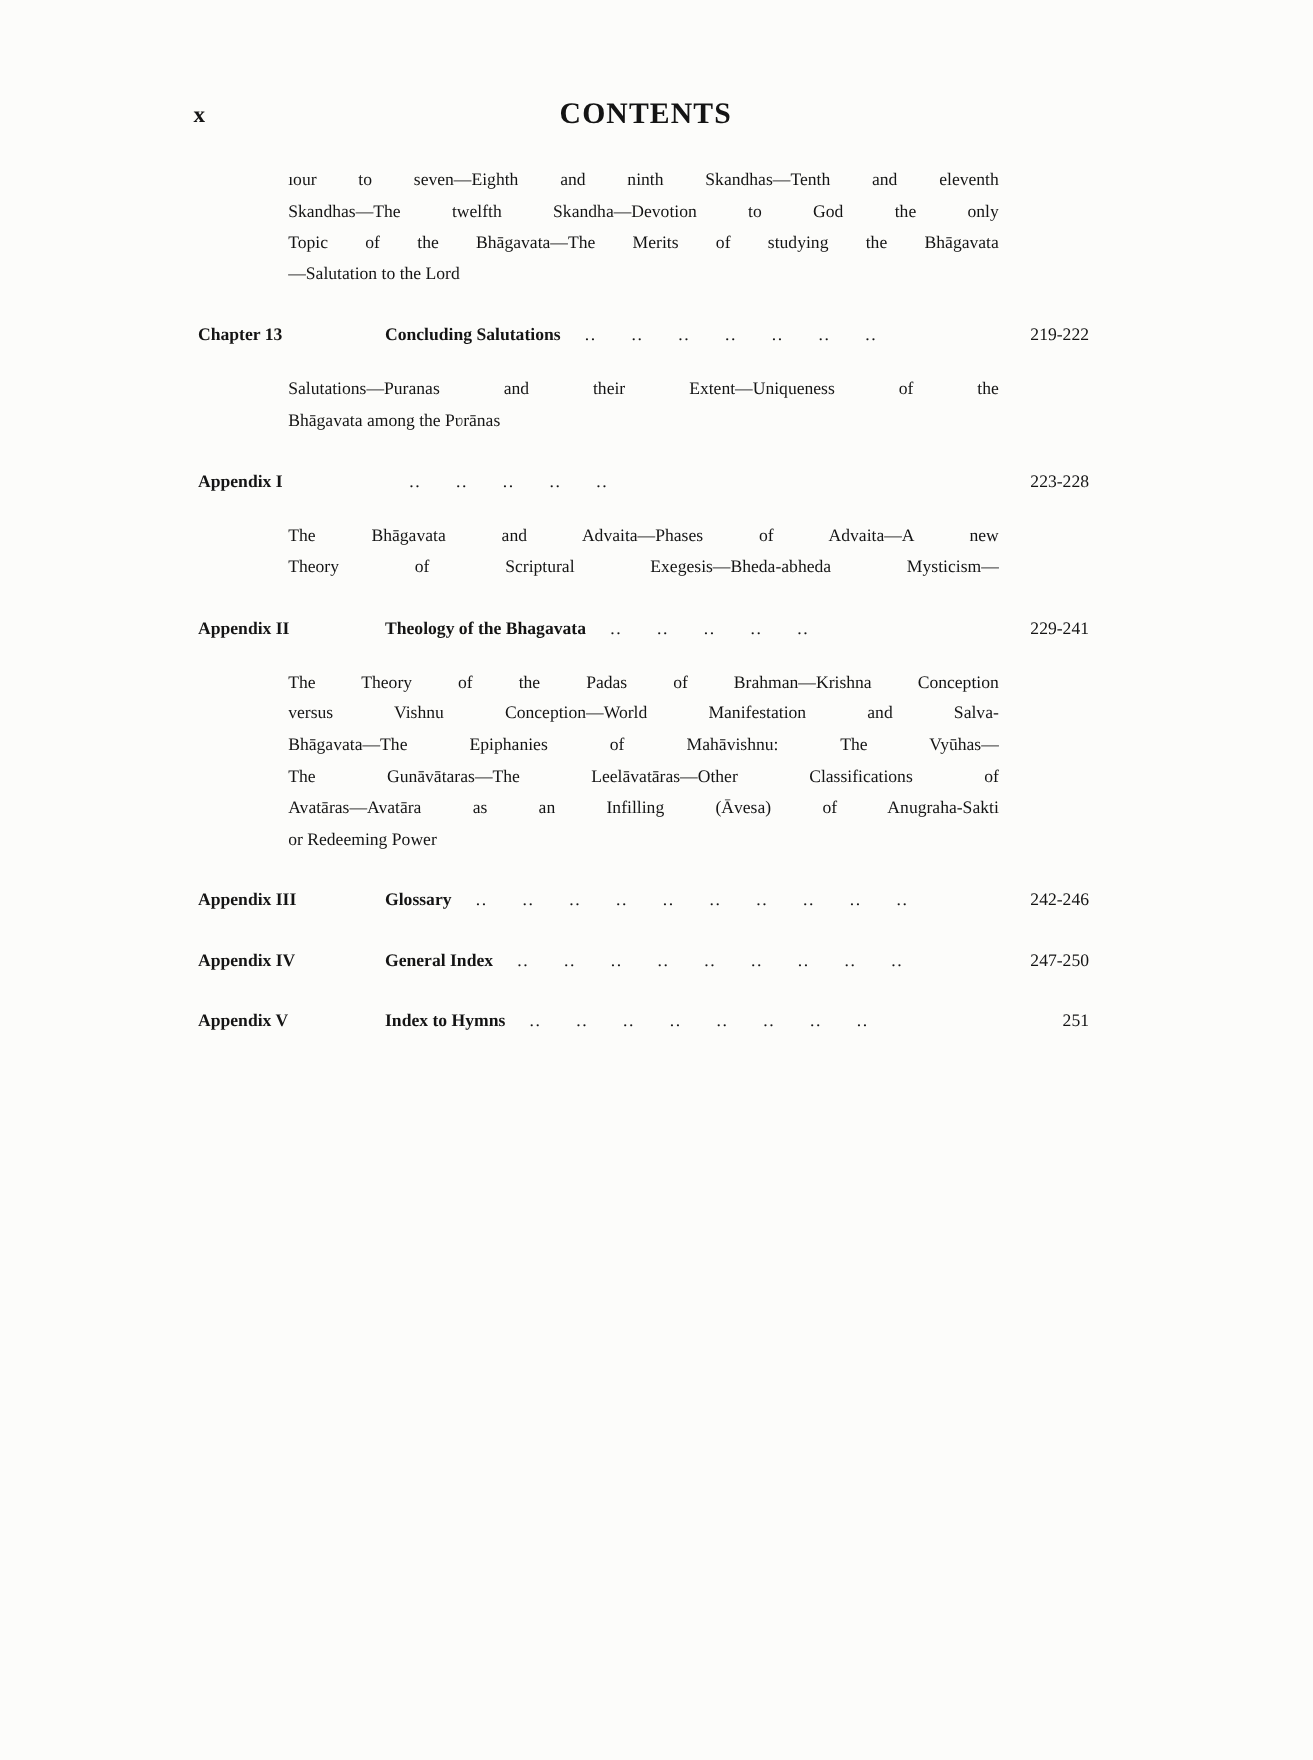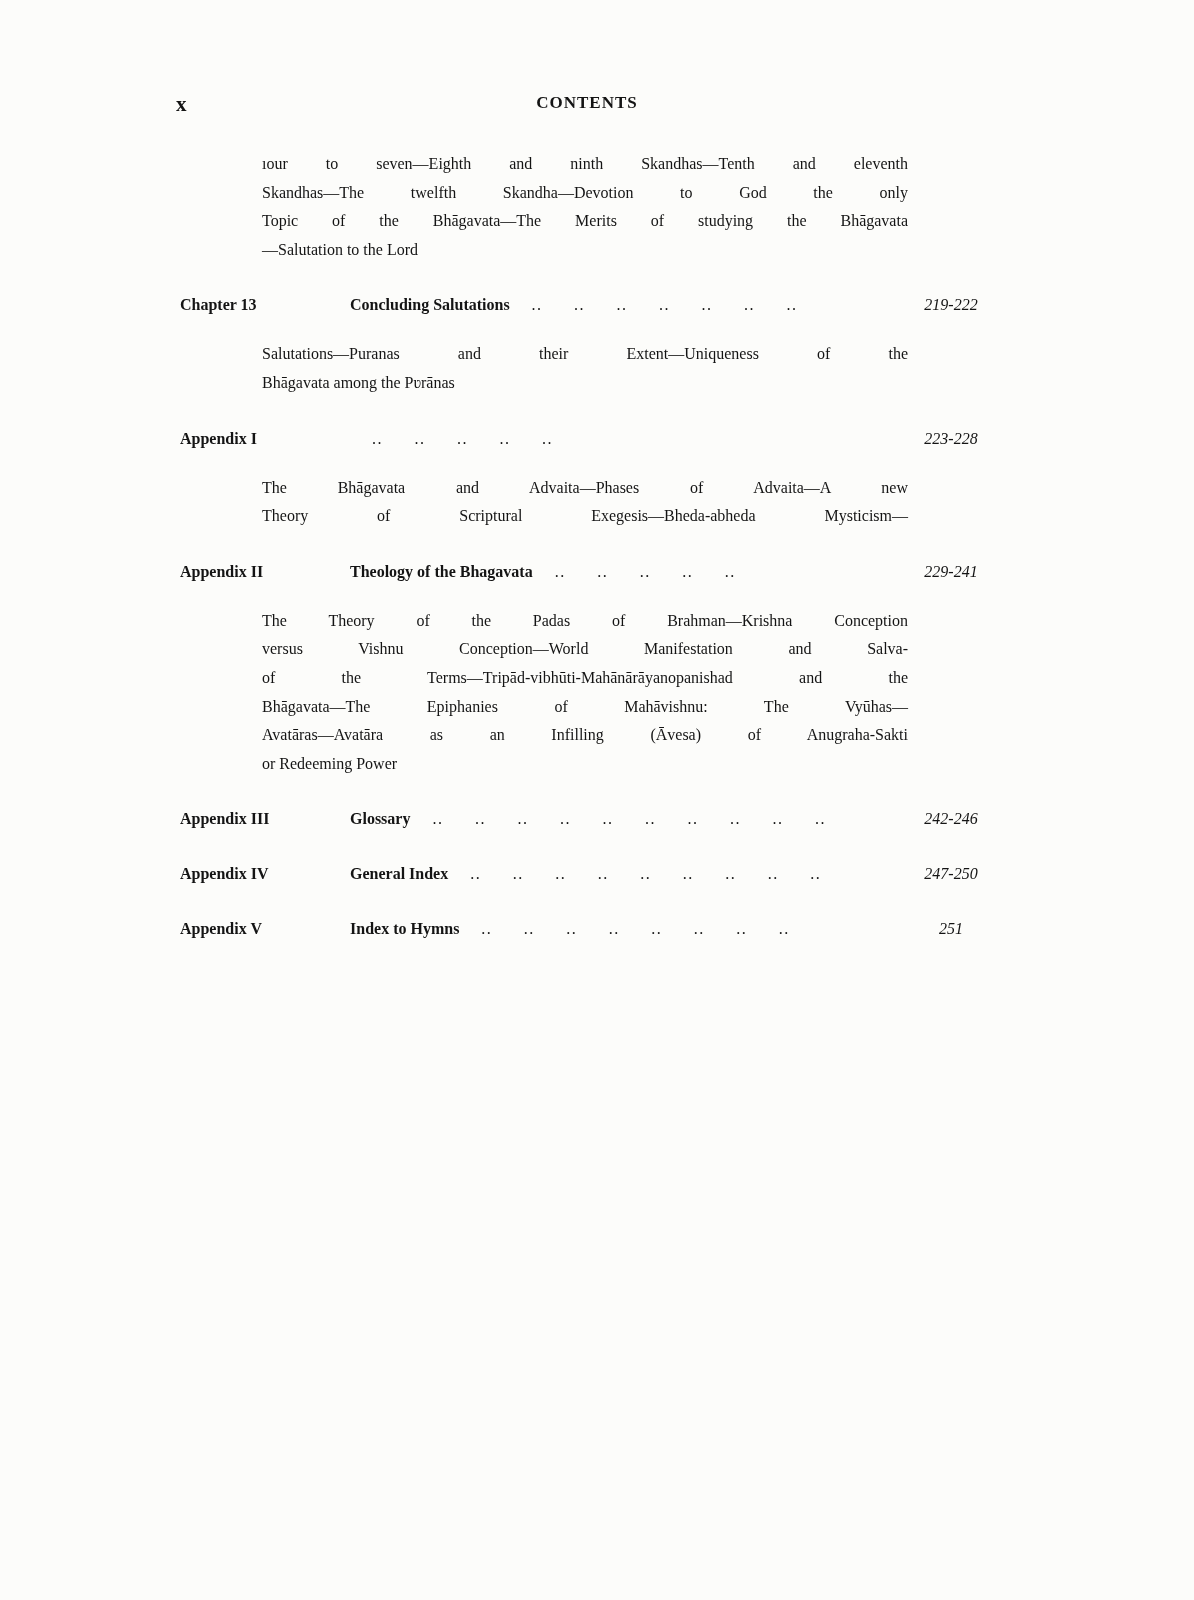--- a/index.html
+++ b/index.html
@@ -23,21 +23,21 @@
     font-size: 21px;
     font-weight: bold;
     line-height: 24px;
   }
   .header-title {
     position: absolute;
     left: 0;
     top: 91px;
     width: 1174px;
     text-align: center;
-    font-size: 17px;
+    font-size: 27px;
     font-weight: bold;
     letter-spacing: 1px;
     line-height: 24px;
   }
   .content {
     position: absolute;
     top: 150px;
     left: 180px;
     width: 810px;
     font-size: 16px;
@@ -79,23 +79,22 @@
     flex: 1 1 auto;
     overflow: hidden;
     white-space: nowrap;
     margin: 0 14px 0 22px;
     word-spacing: 26px;
     letter-spacing: 1.5px;
   }
   .entry-pages {
     flex: none;
     min-width: 78px;
-    text-align: center;
+    text-align: right;
     white-space: nowrap;
-    font-style: italic;
   }
   .entry-desc {
     margin-top: 21px;
   }
 </style>
 </head>
 <body>
 
 <div class="page" style="--paper: #fcfcfa; --ink: #141414;">
   <div class="folio">x</div>
@@ -137,22 +136,22 @@
   <div class="entry">
     <div class="entry-row">
       <span class="entry-label">Appendix II</span>
       <span class="entry-title">Theology of the Bhagavata</span>
       <span class="entry-dots">.. .. .. .. ..</span>
       <span class="entry-pages">229-241</span>
     </div>
     <div class="entry-desc body-block">
             <div class="line">The Theory of the Padas of Brahman—Krishna Conception</div>
             <div class="line">versus Vishnu Conception—World Manifestation and Salva-</div>
-            <div class="line">of the Terms—Tripād-vibhūti-Mahānārāyanopanishad and the</div>
             <div class="line">Bhāgavata—The Epiphanies of Mahāvishnu: The Vyūhas—</div>
+            <div class="line">The Gunāvātaras—The Leelāvatāras—Other Classifications of</div>
             <div class="line">Avatāras—Avatāra as an Infilling (Āvesa) of Anugraha-Sakti</div>
             <div class="line last">or Redeeming Power</div>
           </div>
   </div>
 
   <div class="entry">
     <div class="entry-row">
       <span class="entry-label">Appendix III</span>
       <span class="entry-title">Glossary</span>
       <span class="entry-dots">.. .. .. .. .. .. .. .. .. ..</span>

